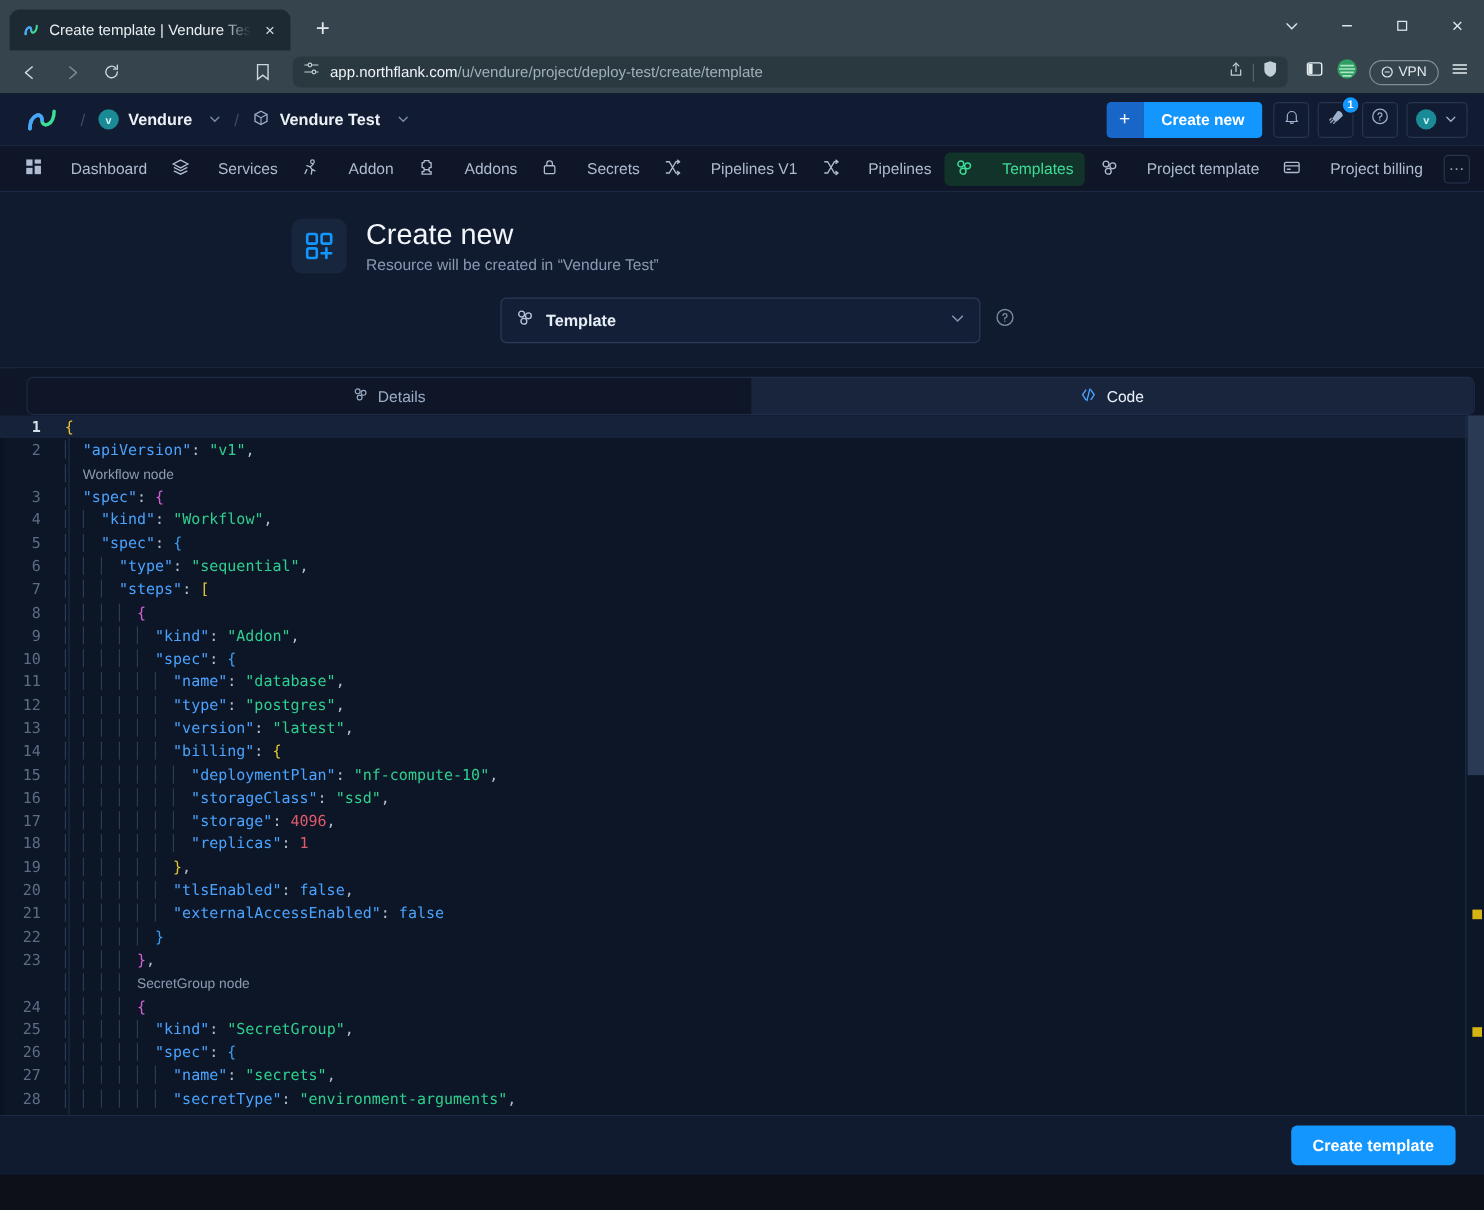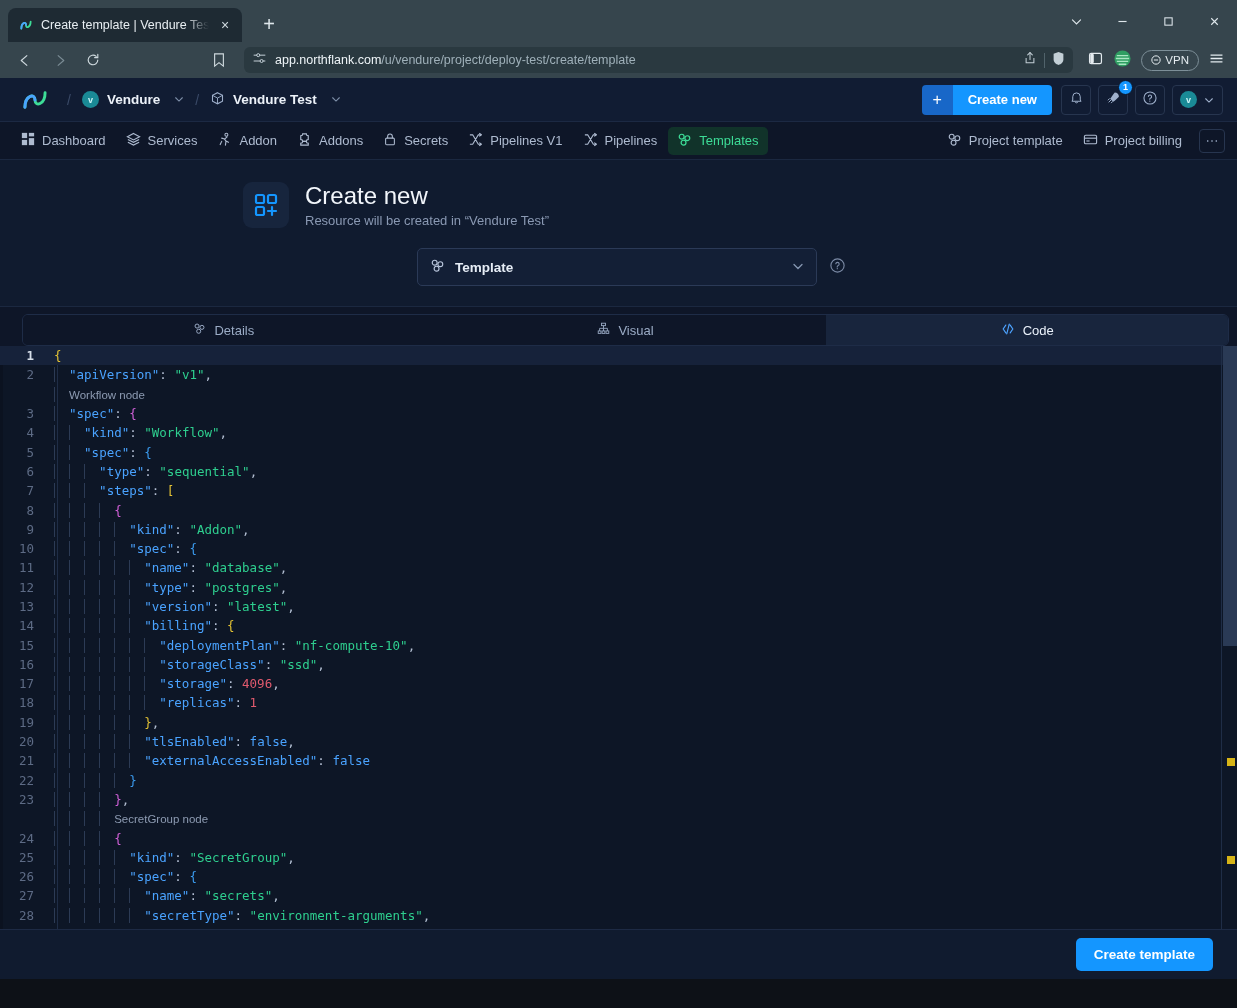--- a/index.html
+++ b/index.html
@@ -78,21 +78,21 @@
     height: 30px; border: 1px solid #27354f; border-radius: 4px; display: flex; align-items: center;
     gap: 7px; padding: 0 8px 0 7px;
   }
 
   
   .app-nav {
     height: 38px; display: flex; align-items: center; padding: 0 12px; gap: 2px;
     background: #0e1628; border-bottom: 1px solid #1b2840;
   }
   .navitem {
-    display: flex; align-items: center; gap: 7px; color: #aebbd0; font-size: 13px;
+    display: flex; align-items: center; gap: 24px; color: #aebbd0; font-size: 13px;
     padding: 5px 9px; border-radius: 5px; white-space: nowrap;
   }
   .navitem.active { background: #11332a; color: #3ddc97; }
   .navitem svg { flex: 0 0 auto; }
   .dots-btn {
     width: 26px; height: 24px; border: 1px solid #27354f; border-radius: 4px; color: #93a3bd;
     display: flex; align-items: center; justify-content: center; font-size: 13px; margin-left: 6px;
   }
 
   
@@ -517,32 +517,20 @@
     <div class="seg-wrap">
       <div class="seg">
         <span class="seg-ic">
           <svg width="13" height="13" viewBox="0 0 16 16">
               <circle cx="5" cy="5" r="2.5" stroke="currentColor" stroke-width="1.2" fill="none"></circle>
               <circle cx="11" cy="6.6" r="2.5" stroke="currentColor" stroke-width="1.2" fill="none"></circle>
               <circle cx="7" cy="11.4" r="2.5" stroke="currentColor" stroke-width="1.2" fill="none"></circle>
             </svg>
         </span>
         <span>Details</span>
-      </div>
-      <div class="seg">
-        <span class="seg-ic">
-          <svg width="13" height="13" viewBox="0 0 16 16">
-              <rect x="5.6" y="1.5" width="4.8" height="3" stroke="currentColor" stroke-width="1.1" fill="none"></rect>
-              <rect x="1.5" y="11" width="3.4" height="3" stroke="currentColor" stroke-width="1.1" fill="none"></rect>
-              <rect x="6.3" y="11" width="3.4" height="3" stroke="currentColor" stroke-width="1.1" fill="none"></rect>
-              <rect x="11.1" y="11" width="3.4" height="3" stroke="currentColor" stroke-width="1.1" fill="none"></rect>
-              <path d="M8 4.5v3.3M3.2 11V7.8h9.6V11M8 7.8v3.2" stroke="currentColor" stroke-width="1.1" fill="none"></path>
-            </svg>
-        </span>
-        <span>Visual</span>
       </div>
       <div class="seg active">
         <span class="seg-ic">
           <svg width="14" height="14" viewBox="0 0 16 16">
               <path d="M5.5 3.5L2.5 8l3 4.5M10.5 3.5L13.5 8l-3 4.5M9.4 2.4L6.6 13.6" stroke="currentColor" stroke-width="1.3" fill="none" stroke-linecap="round"></path>
             </svg>
         </span>
         <span>Code</span>
       </div>
     </div>

